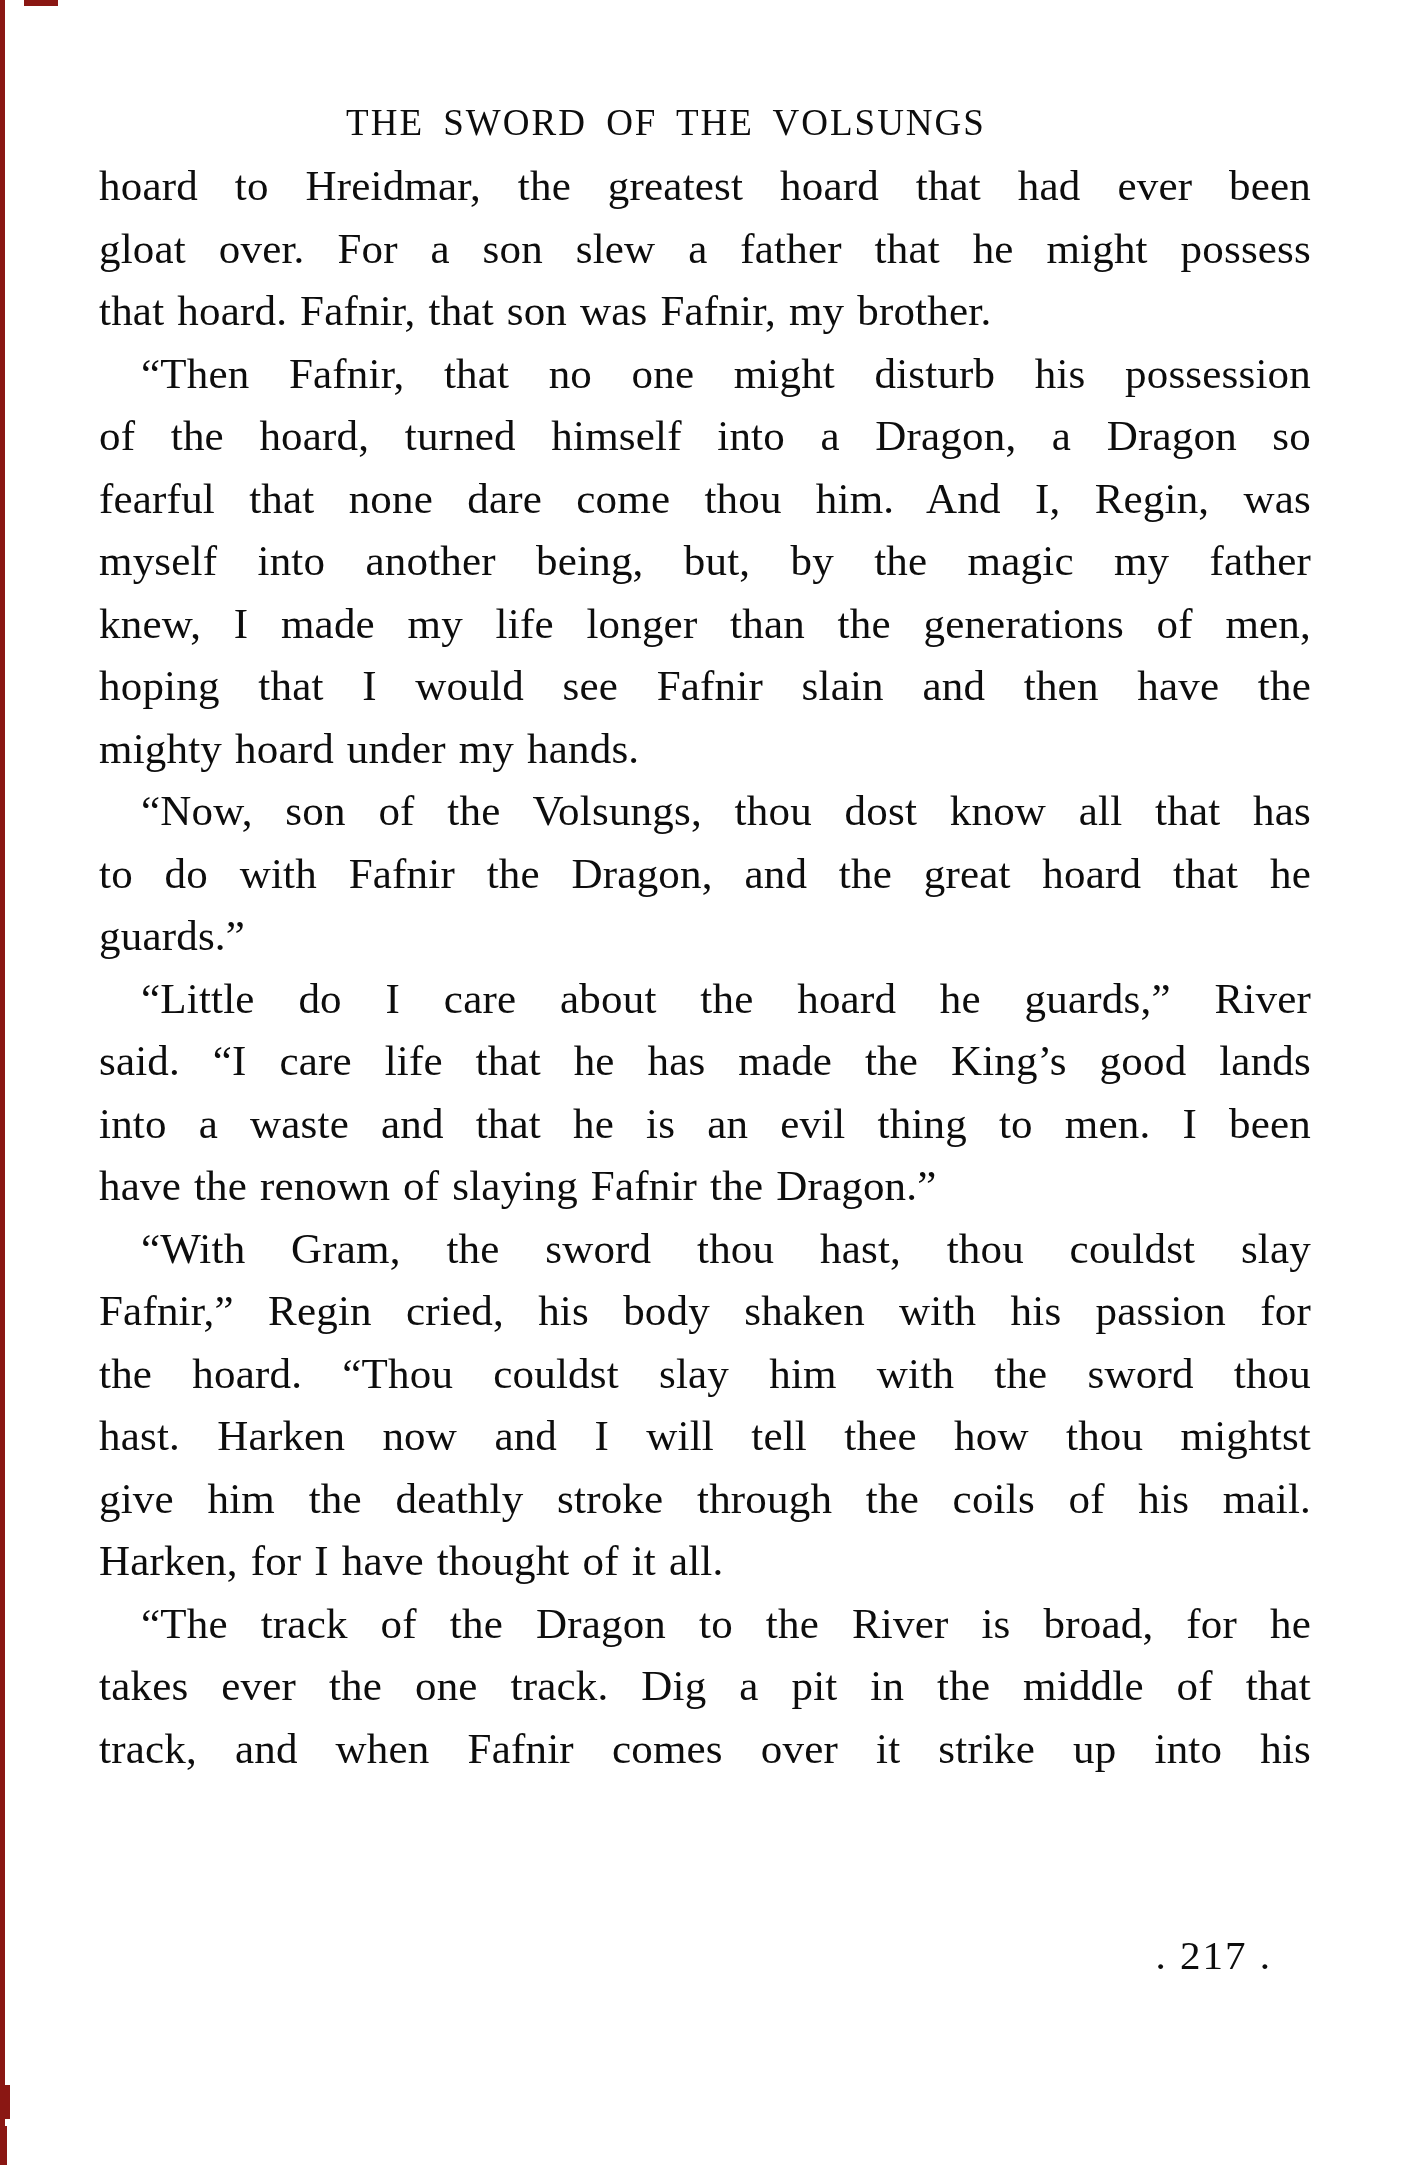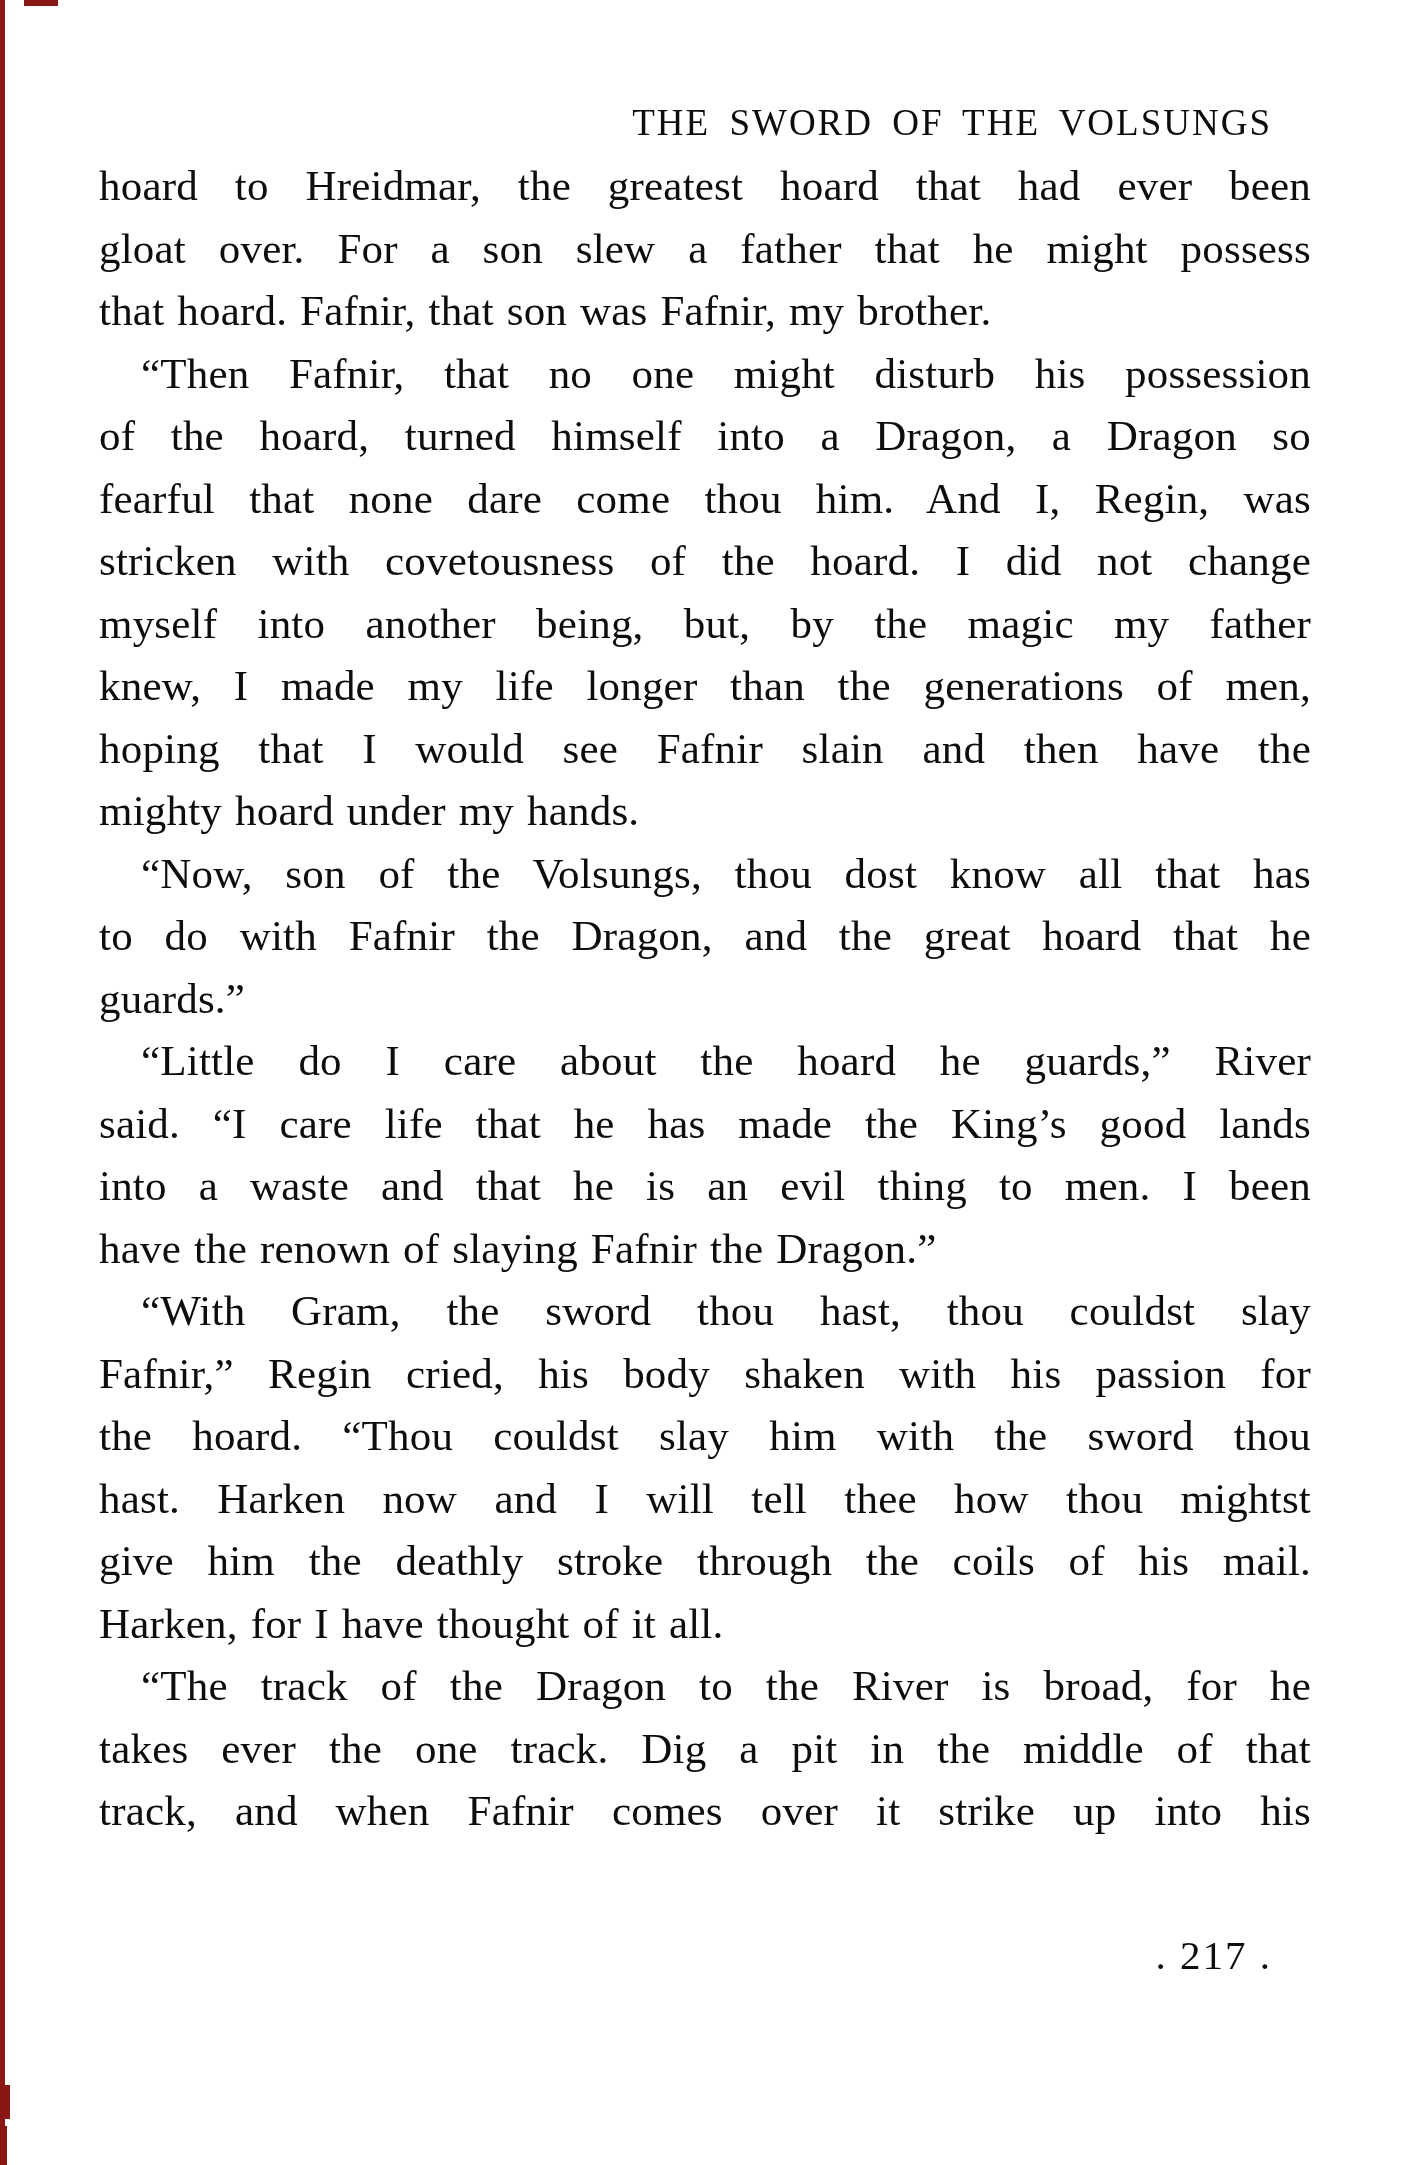--- a/index.html
+++ b/index.html
@@ -22,21 +22,21 @@
   .tick-top { left: 24px; top: 0; width: 34px; height: 6px; }
   .tick-b1 { left: 0; top: 2085px; width: 10px; height: 34px; }
   .tick-b2 { left: 0; top: 2126px; width: 7px; height: 39px; }
 
   .title {
     position: absolute;
     top: 104px;
     left: 60px;
     width: 1212px;
     margin: 0;
-    text-align: right;
+    text-align: center;
     font-size: 37px;
     font-weight: normal;
     line-height: 1;
     letter-spacing: 2px;
     word-spacing: 8px;
   }
   .body {
     position: absolute;
     top: 155px;
     left: 60px;
@@ -77,21 +77,20 @@
 
   <h1 class="title">THE SWORD OF THE VOLSUNGS</h1>
 
   <div class="body" id="page-body">
       <div class="line just">hoard to Hreidmar, the greatest hoard that had ever been</div>
       <div class="line just">gloat over. For a son slew a father that he might possess</div>
       <div class="line last">that hoard. Fafnir, that son was Fafnir, my brother.</div>
       <div class="line just indent">“Then Fafnir, that no one might disturb his possession</div>
       <div class="line just">of the hoard, turned himself into a Dragon, a Dragon so</div>
       <div class="line just">fearful that none dare come thou him. And I, Regin, was</div>
-      <div class="line just">stricken with covetousness of the hoard. I did not change</div>
       <div class="line just">myself into another being, but, by the magic my father</div>
       <div class="line just">knew, I made my life longer than the generations of men,</div>
       <div class="line just">hoping that I would see Fafnir slain and then have the</div>
       <div class="line last">mighty hoard under my hands.</div>
       <div class="line just indent">“Now, son of the Volsungs, thou dost know all that has</div>
       <div class="line just">to do with Fafnir the Dragon, and the great hoard that he</div>
       <div class="line last">guards.”</div>
       <div class="line just indent">“Little do I care about the hoard he guards,” River</div>
       <div class="line just">said. “I care life that he has made the King’s good lands</div>
       <div class="line just">into a waste and that he is an evil thing to men. I been</div>

